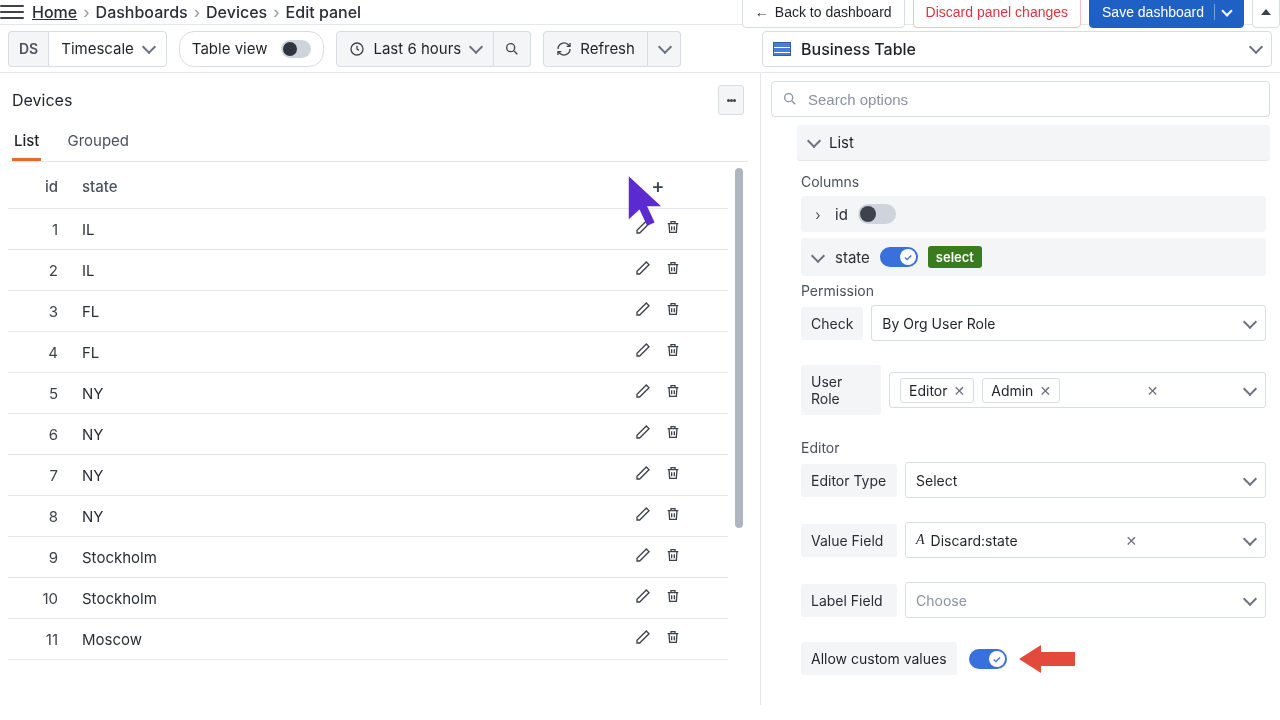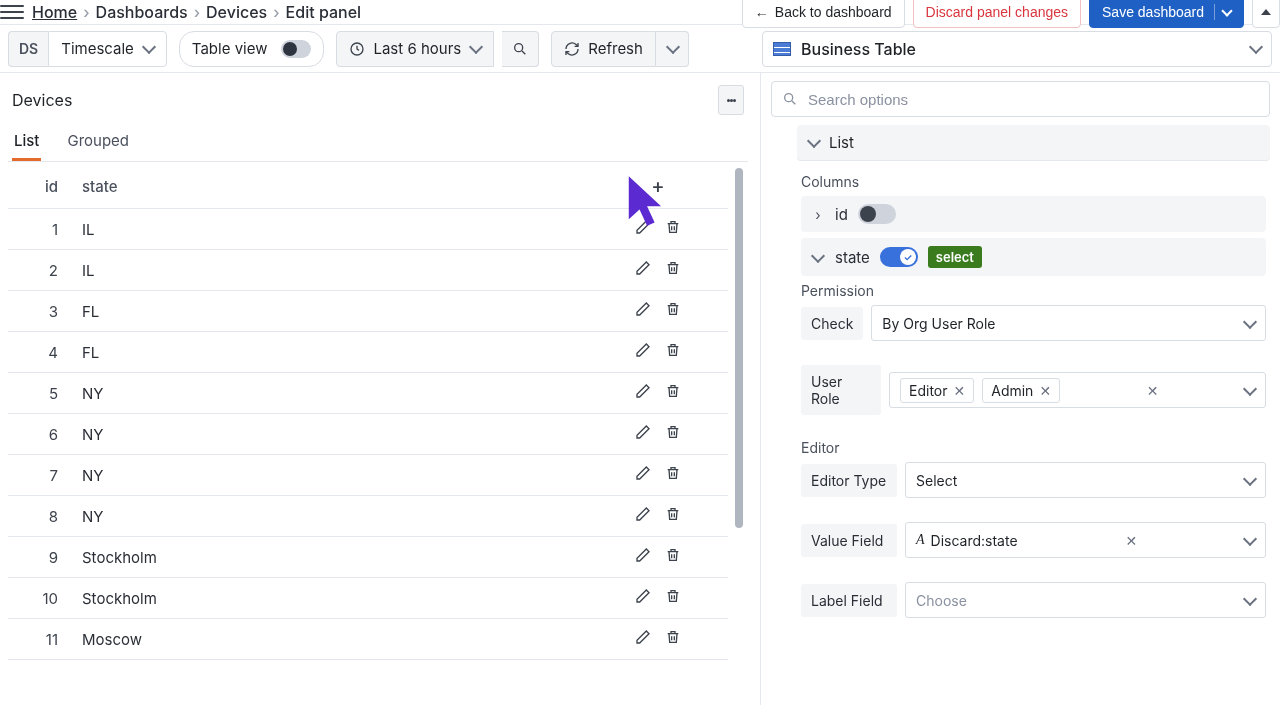--- a/index.html
+++ b/index.html
@@ -39,21 +39,21 @@
 
   
   .toolbar{display:flex;align-items:center;gap:12px;height:48px;padding:8px 8px;border-bottom:1px solid var(--border-light);}
   .pill{display:inline-flex;align-items:center;gap:8px;height:36px;padding:0 12px;border:1px solid var(--border);border-radius:15px;background:#fff;font-size:15px;color:var(--text);}
   .pill.gray{background:var(--gray-bg);}
   .pill .chev{margin-left:2px;}
   .ds-label{display:inline-flex;align-items:center;height:36px;padding:0 10px;background:var(--gray-bg);border:1px solid var(--border);border-right:none;border-radius:4px 0 0 4px;font-weight:600;color:#4a515d;}
   .ds-select{border-radius:0 4px 4px 0;}
   .tv-toggle{width:30px;height:18px;border-radius:9px;background:var(--toggle-off);position:relative;margin-left:6px;}
   .tv-toggle .knob{position:absolute;left:2px;top:2px;width:14px;height:14px;border-radius:50%;background:#2f3540;}
-  .time-group{display:flex;align-items:center;gap:8px;border-radius:14px;}
+  .time-group{display:flex;align-items:center;gap:0;border-radius:14px;}
   .time-group .pill{border-radius:4px 0 0 4px;}
   .time-group .pill.search{border-left:none;border-radius:0 4px 4px 0;padding:0 10px;}
   .refresh-group{display:flex;align-items:center;}
   .refresh-group .pill{border-radius:4px 0 0 4px;justify-content:flex-end;}
   .refresh-group .pill.rsplit{border-left:none;border-radius:0 4px 4px 0;padding:0 10px;}
 
   
   .right-panel-select{flex:0 0 510px;margin-left:auto;}
   .rp-sel{display:flex;align-items:center;gap:10px;height:36px;padding:0 10px;border:1px solid var(--border);border-radius:4px;background:#fff;}
   .rp-sel .ticon{width:18px;height:14px;background:linear-gradient(#4a7cd6,#4a7cd6) 0 0/100% 4px no-repeat,linear-gradient(#4a7cd6,#4a7cd6) 0 5px/100% 4px no-repeat,linear-gradient(#4a7cd6,#4a7cd6) 0 10px/100% 4px no-repeat;border:1px solid #355ca8;}
@@ -533,19 +533,29 @@
           </div>
 
           <div class="formrow">
             <div class="flabel">Label Field</div>
             <div class="fcontrol">
               <span style="color:#8a91a0;">Choose</span>
               <span class="chev down"></span>
             </div>
           </div>
 
+          <div class="allow-row">
+            <div class="flabel">Allow custom values</div>
+            <span class="toggle on">
+                <span class="k"></span>
+              </span>
+            <span class="red-arrow">
+                <span class="head"></span>
+                <span class="shaft"></span>
+              </span>
+          </div>
 
         </div>
       </div>
 
     </div>
   </div>
 </div>
 
 </body></html>

